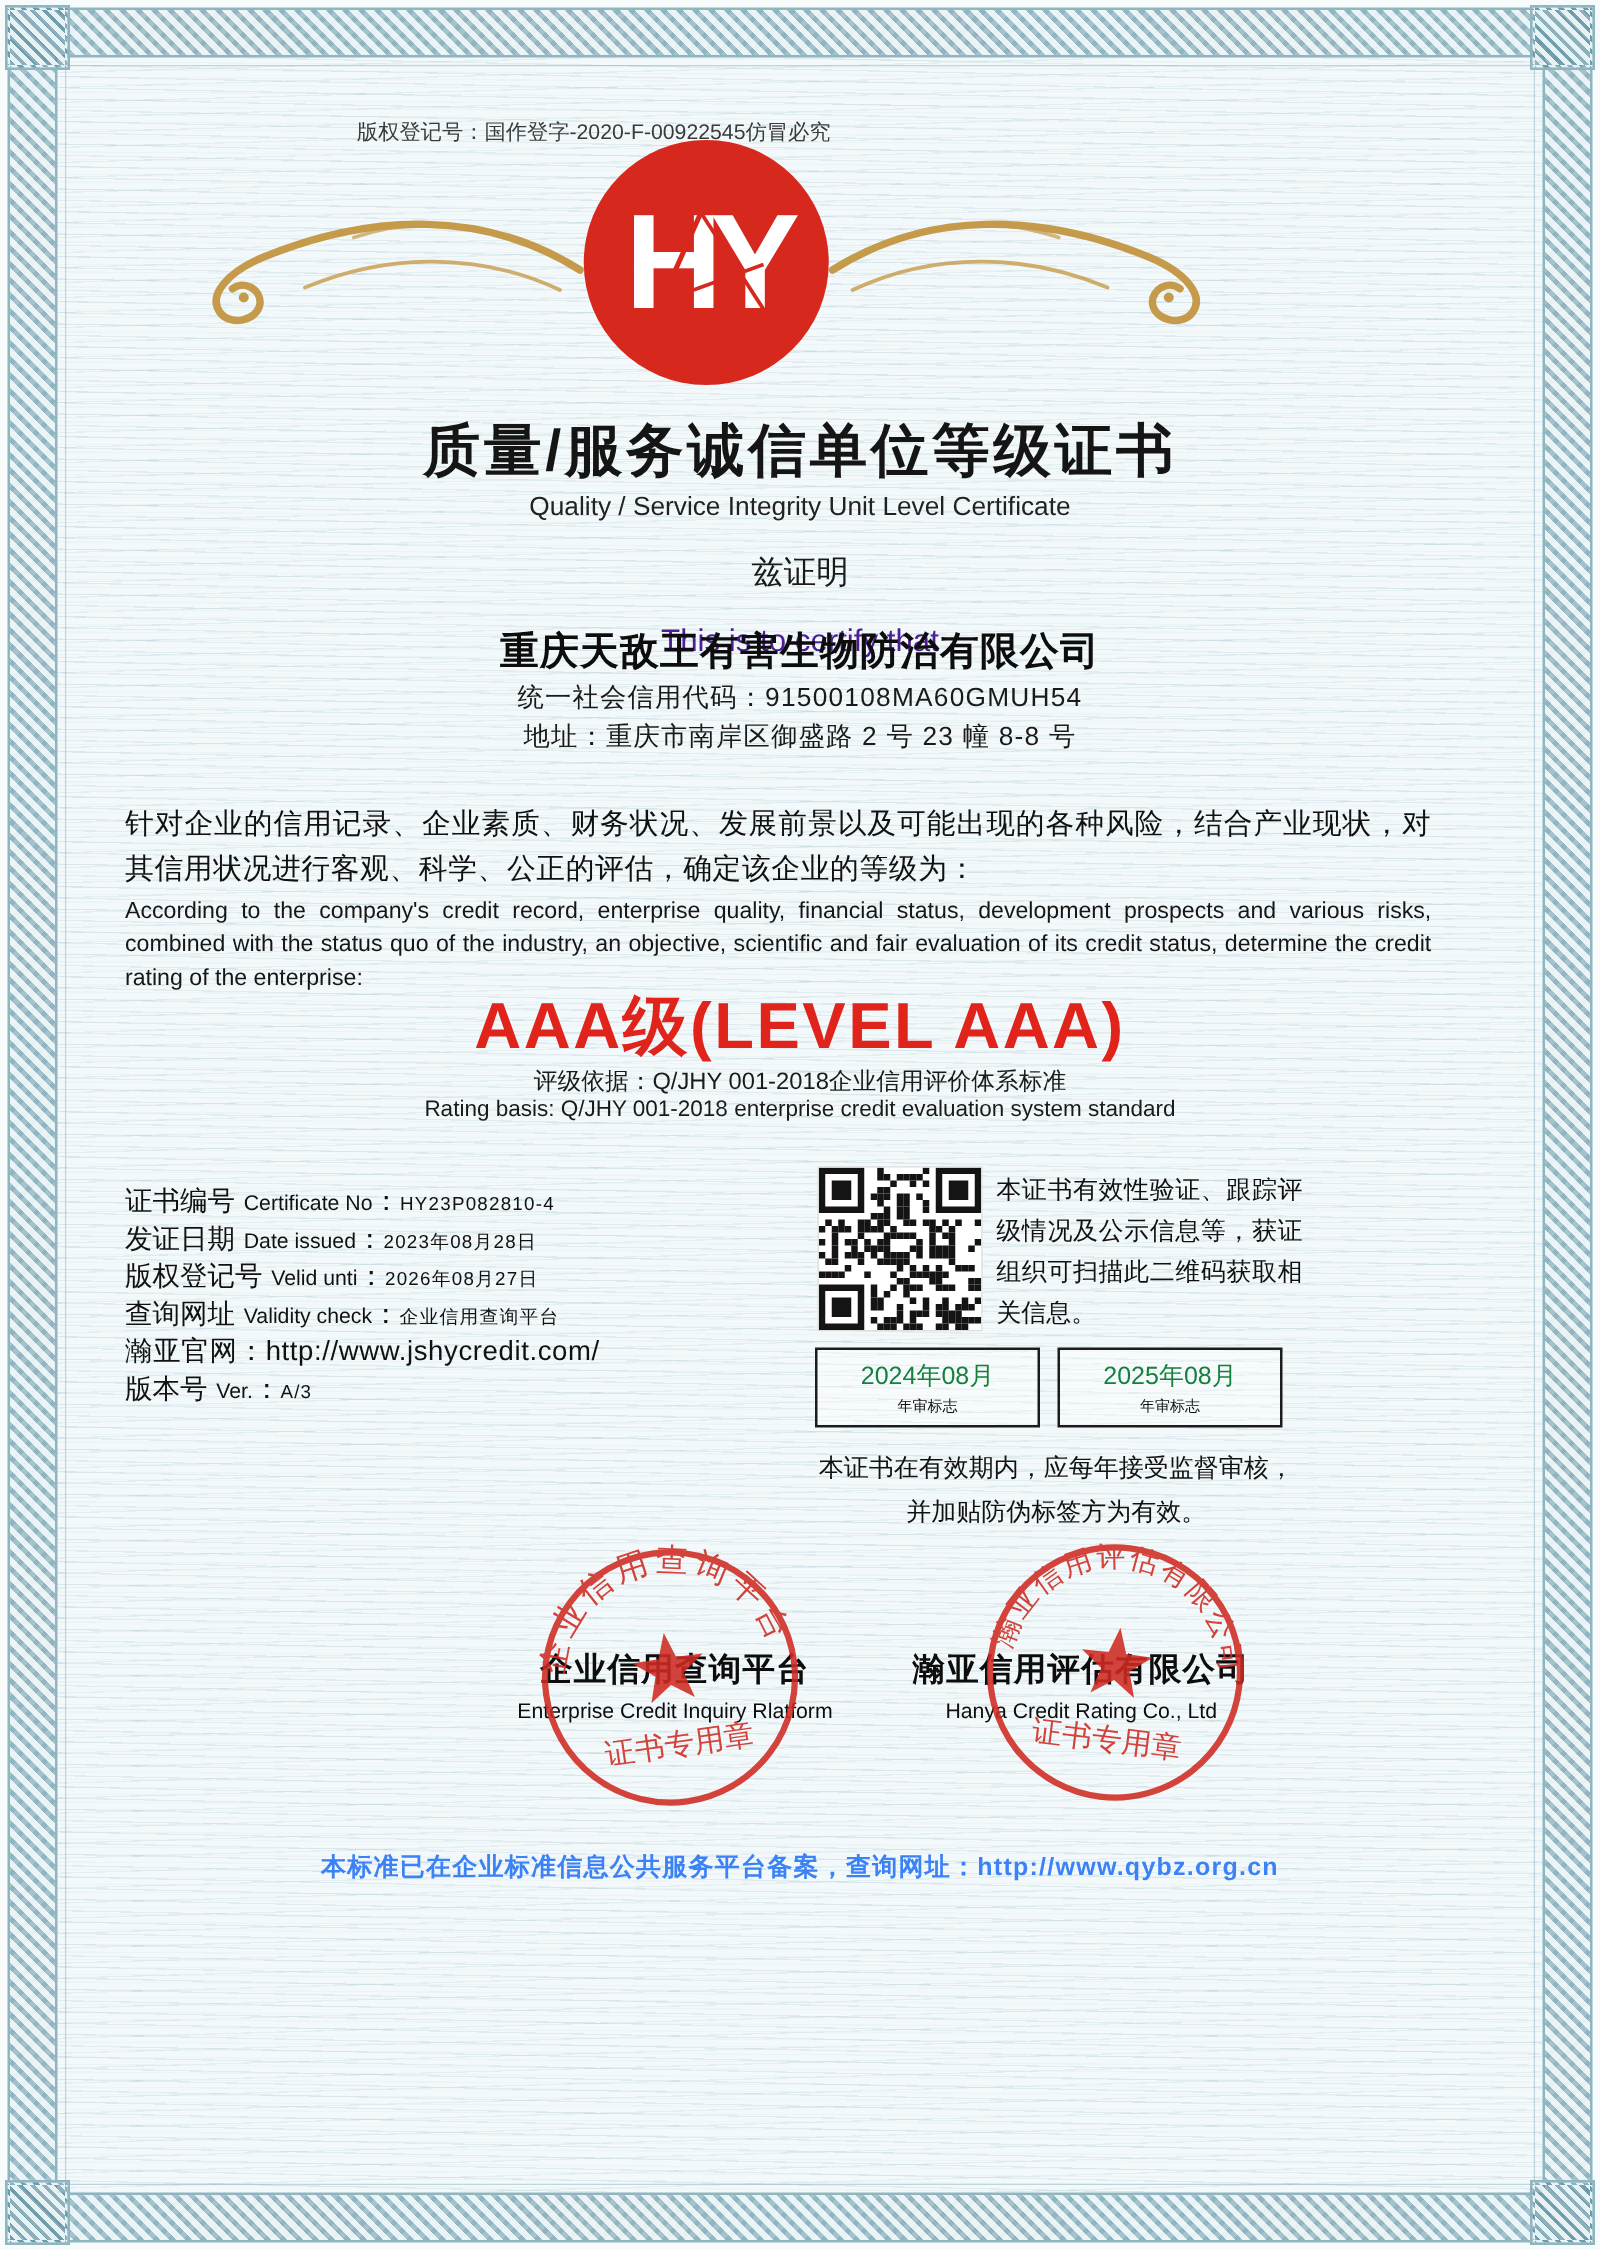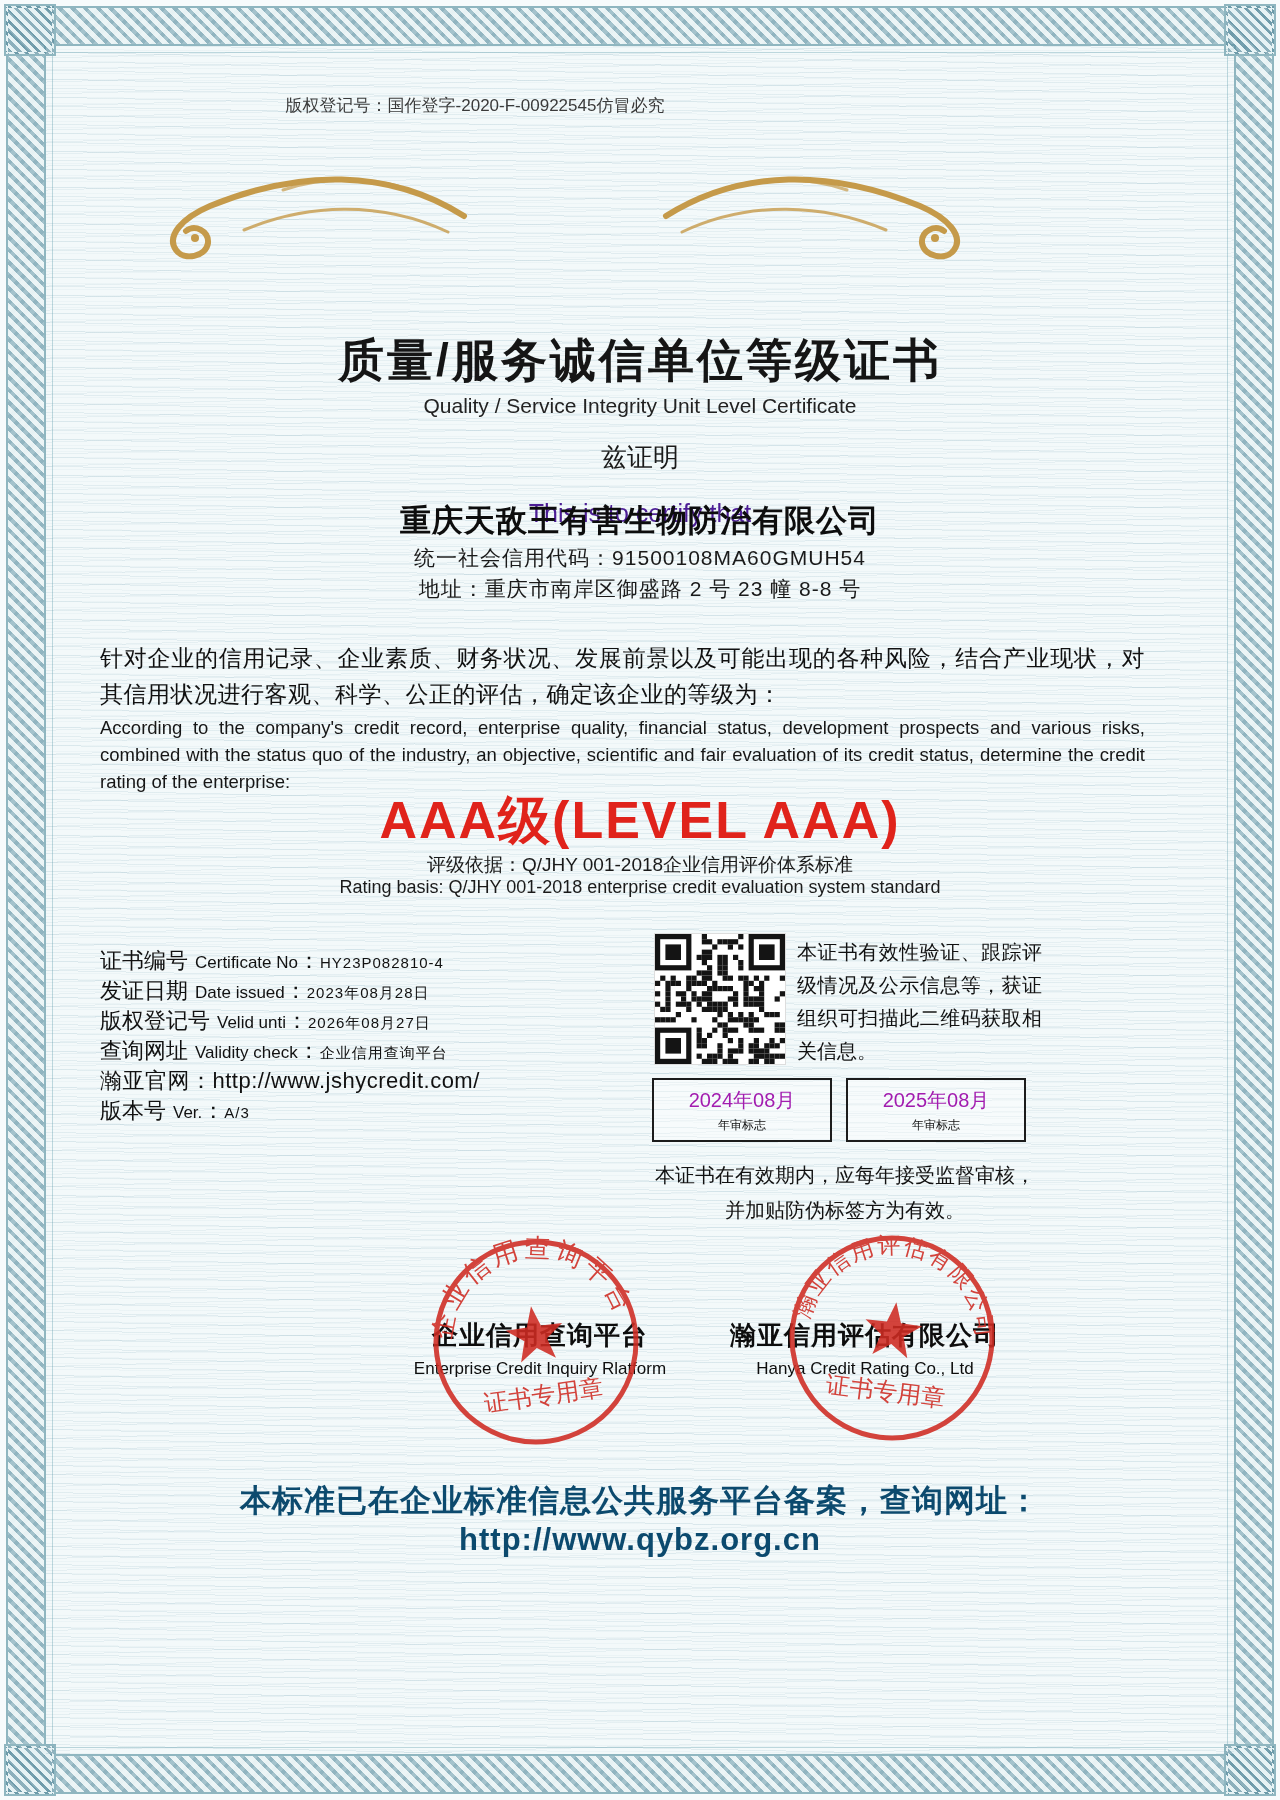--- a/index.html
+++ b/index.html
@@ -68,35 +68,35 @@
   .field-row .colon{font-size:22px;}
   .field-row .val{font-size:15px;letter-spacing:1px;}
   .field-line{font-size:22px;height:30px;line-height:30px;letter-spacing:.5px;}
 
   
   .qr{top:934px;left:655px;width:130px;height:130px;background:#fff;outline:1px solid #ddd;}
   .qr-note{top:936px;left:797px;width:245px;font-size:20px;color:#111;line-height:33px;text-align:justify;}
   .badges{top:1078px;left:652px;display:flex;gap:14px;}
   .badge{width:176px;height:60px;border:2px solid #1c1c1c;display:flex;flex-direction:column;
          align-items:center;justify-content:center;background:rgba(255,255,255,.35);}
-  .badge .b1{font-size:20px;color:#a21caf;}
+  .badge .b1{font-size:20px;color:#15803d;}
   .badge .b2{font-size:12px;color:#111;margin-top:3px;}
   .supervision{top:1158px;left:645px;width:400px;text-align:center;font-size:20px;color:#111;line-height:35px;}
 
   
   .issuer{text-align:center;color:#0d0d0d;}
   .issuer .nz{font-size:26px;font-weight:700;letter-spacing:1px;}
   .issuer .ne{font-size:17px;margin-top:6px;}
   .issuer-l{top:1318px;left:380px;width:320px;}
   .issuer-r{top:1318px;left:700px;width:330px;}
   .stamp{width:220px;height:220px;pointer-events:none;opacity:.88;}
   .stamp-l{top:1232px;left:426px;}
   .stamp-r{top:1228px;left:782px;}
 
-  .footer{top:1480px;font-size:31px;font-weight:700;color:#0c4a6e;letter-spacing:1px;}
+  .footer{top:1480px;font-size:20px;font-weight:700;color:#3b82f6;letter-spacing:1px;}
 </style>
 </head>
 <body>
 
 <div class="cert">
 
   <div class="band-pattern"></div>
   <div class="frame-line-out"></div>
   <div class="cover"></div>
   <div class="frame-line-in"></div>
@@ -122,20 +122,26 @@
     <svg viewBox="0 0 320 110">
       <g fill="none" stroke="#c59a4a" stroke-linecap="round">
         <path d="M316,58 C240,10 150,12 62,48 C34,60 18,78 28,92 C36,103 58,99 60,85 C61,73 47,66 38,73" stroke-width="6"></path>
         <path d="M300,74 C232,42 158,46 96,72" stroke-width="3" opacity=".8"></path>
         <path d="M250,28 C210,18 170,20 135,32" stroke-width="3" opacity=".7"></path>
       </g>
       <circle cx="47" cy="80" r="4" fill="#c59a4a"></circle>
     </svg>
   </div>
 
+  <div class="abs logo">
+    <span class="hy">HY</span>
+    <span class="crack c1"></span>
+    <span class="crack c2"></span>
+    <span class="crack c3"></span>
+  </div>
 
   <div class="abs ctr title-zh">质量/服务诚信单位等级证书</div>
   <div class="abs ctr title-en">Quality / Service Integrity Unit Level Certificate</div>
   <div class="abs ctr certify-zh">兹证明</div>
   <div class="abs ctr certify-en">This is to certify that</div>
   <div class="abs ctr company">重庆天敌王有害生物防治有限公司</div>
   <div class="abs ctr code-line">统一社会信用代码：91500108MA60GMUH54</div>
   <div class="abs ctr addr-line">地址：重庆市南岸区御盛路 2 号 23 幢 8-8 号</div>
 
   <div class="abs para-zh">针对企业的信用记录、企业素质、财务状况、发展前景以及可能出现的各种风险，结合产业现状，对其信用状况进行客观、科学、公正的评估，确定该企业的等级为：</div>

